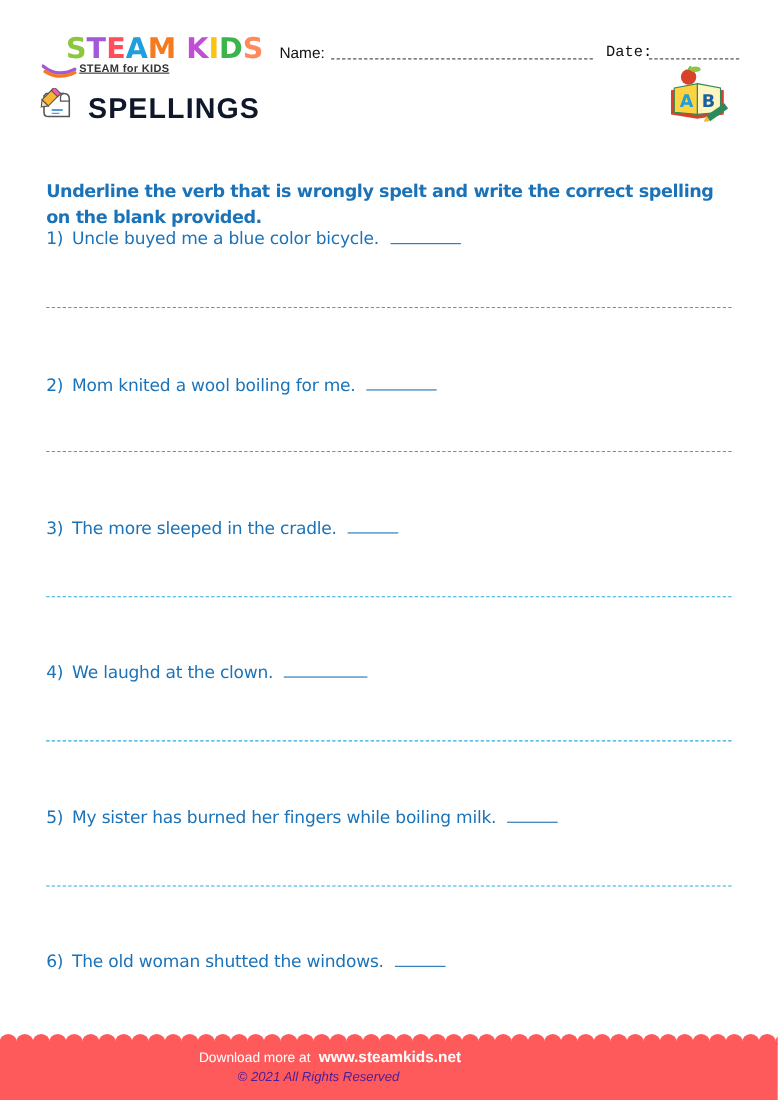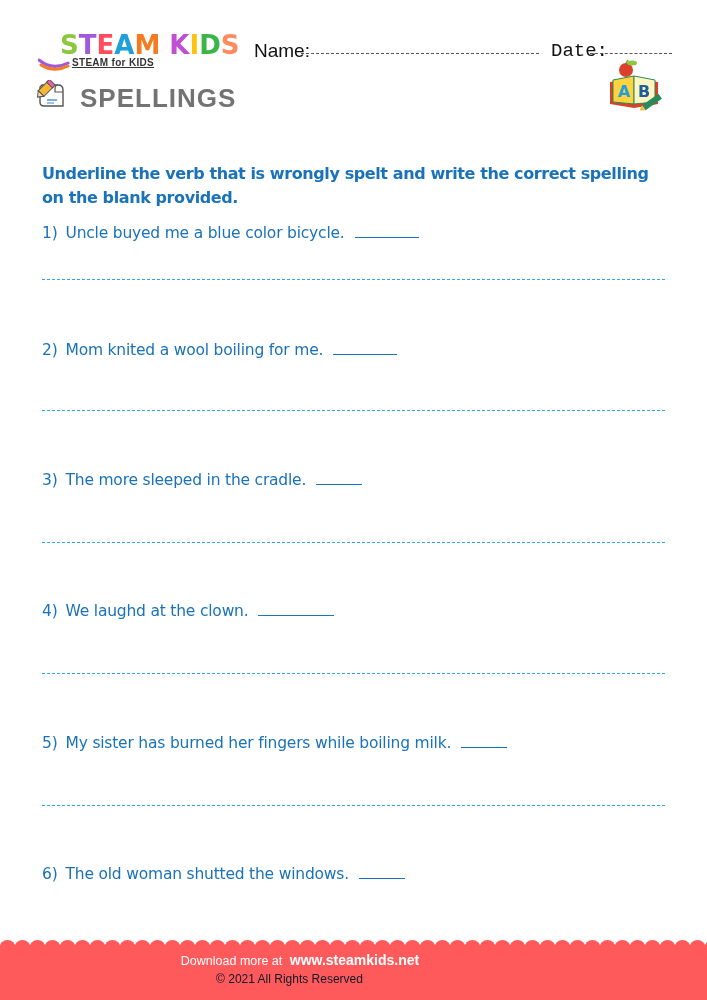--- a/index.html
+++ b/index.html
@@ -7,43 +7,43 @@
   .abs { position:absolute; }
 
   
   .logo { left:36px; top:30px; width:200px; height:40px; }
   .logo-title { position:absolute; left:0; top:0; font-family:"DejaVu Sans", sans-serif; font-weight:bold; font-size:26px; letter-spacing:0px; line-height:30px; white-space:nowrap;margin-left:24px; }
   .logo-title span { display:inline-block; }
   .logo-sub { position:absolute; left:36px; top:27px; font-size:10px; font-weight:bold; color:#333; letter-spacing:0.3px; white-space:nowrap;text-decoration:underline; }
   .logo-swoosh { position:absolute; left:2px; top:27px; width:32px; height:14px; }
 
   
-  .nd-label { font-size:19px; color:#111; top:40px; }
+  .nd-label { font-size:14px; color:#111; top:40px; }
   .nd-dots { border-bottom:1px dashed #555; height:0; top:53px; }
 
   
   .title-icon { left:36px; top:80px; width:30px; height:30px; }
-  .title { left:80px; top:83px; font-size:26px; font-weight:bold; color:#737373; letter-spacing:1px; font-family:"Liberation Sans", sans-serif; }
+  .title { left:80px; top:83px; font-size:26px; font-weight:bold; color:#0f172a; letter-spacing:1px; font-family:"Liberation Sans", sans-serif; }
   .book-icon { left:606px; top:60px; width:60px; height:52px; }
 
   
   .instr { left:42px; top:118px; width:630px; font-size:16px; font-weight:bold; color:#1a72b8; line-height:24px; font-family:"DejaVu Sans", sans-serif; letter-spacing:-0.4px;margin-top:44px; }
 
   
   .q { left:42px; font-size:15.5px; color:#1a72b8; white-space:nowrap; font-family:"DejaVu Sans", sans-serif; letter-spacing:-0.2px; }
   .q .num { margin-right:8px; }
   .blank { display:inline-block; border-bottom:1px solid #1a72b8; height:14px; vertical-align:baseline; margin-left:10px; }
   .dash-line { left:42px; width:623px; height:0; border-top:1.5px dashed #29a9e1; }
 
   
   .footer { left:0; top:948px; width:707px; height:52px; background:#ff5a5b; }
   .scallops { left:0; top:938px; width:707px; height:12px; }
   .foot1 { left:0; width:600px; top:952px; text-align:center; color:#fff; font-size:12.5px; }
   .foot1 .url { font-weight:bold; font-size:14px; margin-left:4px; }
-  .foot2 { left:0; width:579px; top:972px; text-align:center; color:#0f172a; font-size:12px; }
+  .foot2 { left:0; width:579px; top:972px; text-align:center; color:#4c1d95; font-size:12px; font-style:italic; }
 </style>
 </head>
 <body>
 
 <div class="abs logo">
   <div class="logo-title" id="logo-title"><span style="color: rgb(141, 198, 63);">S</span><span style="color: rgb(162, 89, 217);">T</span><span style="color: rgb(255, 77, 94);">E</span><span style="color: rgb(31, 160, 221);">A</span><span style="color: rgb(244, 123, 32);">M</span><span style="color: rgb(255, 255, 255);">&nbsp;</span><span style="color: rgb(192, 79, 214);">K</span><span style="color: rgb(255, 194, 14);">I</span><span style="color: rgb(57, 181, 74);">D</span><span style="color: rgb(255, 138, 92);">S</span></div>
   <svg class="logo-swoosh" viewBox="0 0 32 14">
     <path d="M1 3 Q14 14 30 6" stroke="#a259d9" stroke-width="3" fill="none" stroke-linecap="round"></path>
     <path d="M3 8 Q16 16 30 9" stroke="#f47b20" stroke-width="3" fill="none" stroke-linecap="round"></path>
   </svg>
@@ -79,21 +79,21 @@
   <text x="32" y="37" font-size="16" font-weight="bold" fill="#1a5fa0" font-family="DejaVu Sans, sans-serif">B</text>
   <g transform="rotate(-35 46 42)">
     <rect x="36" y="39" width="20" height="6" fill="#2a8a5a"></rect>
     <polygon points="36,39 36,45 31,42" fill="#f7b733"></polygon>
   </g>
 </svg>
 
 <div class="abs instr">Underline the verb that is wrongly spelt and write the correct spelling on the blank provided.</div>
 
 <div id="questions">
-    <div class="abs q" style="top: 223px;"><span class="num">1)</span><span>Uncle buyed me a blue color bicycle.</span><span class="blank" style="width: 64px;"></span></div>
+    <div class="abs q" style="top: 207px;"><span class="num">1)</span><span>Uncle buyed me a blue color bicycle.</span><span class="blank" style="width: 64px;"></span></div>
     <div class="abs dash-line" style="top: 279px;"></div>
     <div class="abs q" style="top: 340px;"><span class="num">2)</span><span>Mom knited a wool boiling for me.</span><span class="blank" style="width: 64px;"></span></div>
     <div class="abs dash-line" style="top: 410px;"></div>
     <div class="abs q" style="top: 470px;"><span class="num">3)</span><span>The more sleeped in the cradle.</span><span class="blank" style="width: 46px;"></span></div>
     <div class="abs dash-line" style="top: 542px;"></div>
     <div class="abs q" style="top: 601px;"><span class="num">4)</span><span>We laughd at the clown.</span><span class="blank" style="width: 76px;"></span></div>
     <div class="abs dash-line" style="top: 673px;"></div>
     <div class="abs q" style="top: 733px;"><span class="num">5)</span><span>My sister has burned her fingers while boiling milk.</span><span class="blank" style="width: 46px;"></span></div>
     <div class="abs dash-line" style="top: 805px;"></div>
     <div class="abs q" style="top: 864px; text-align: right;"><span class="num">6)</span><span>The old woman shutted the windows.</span><span class="blank" style="width: 46px;"></span></div>

